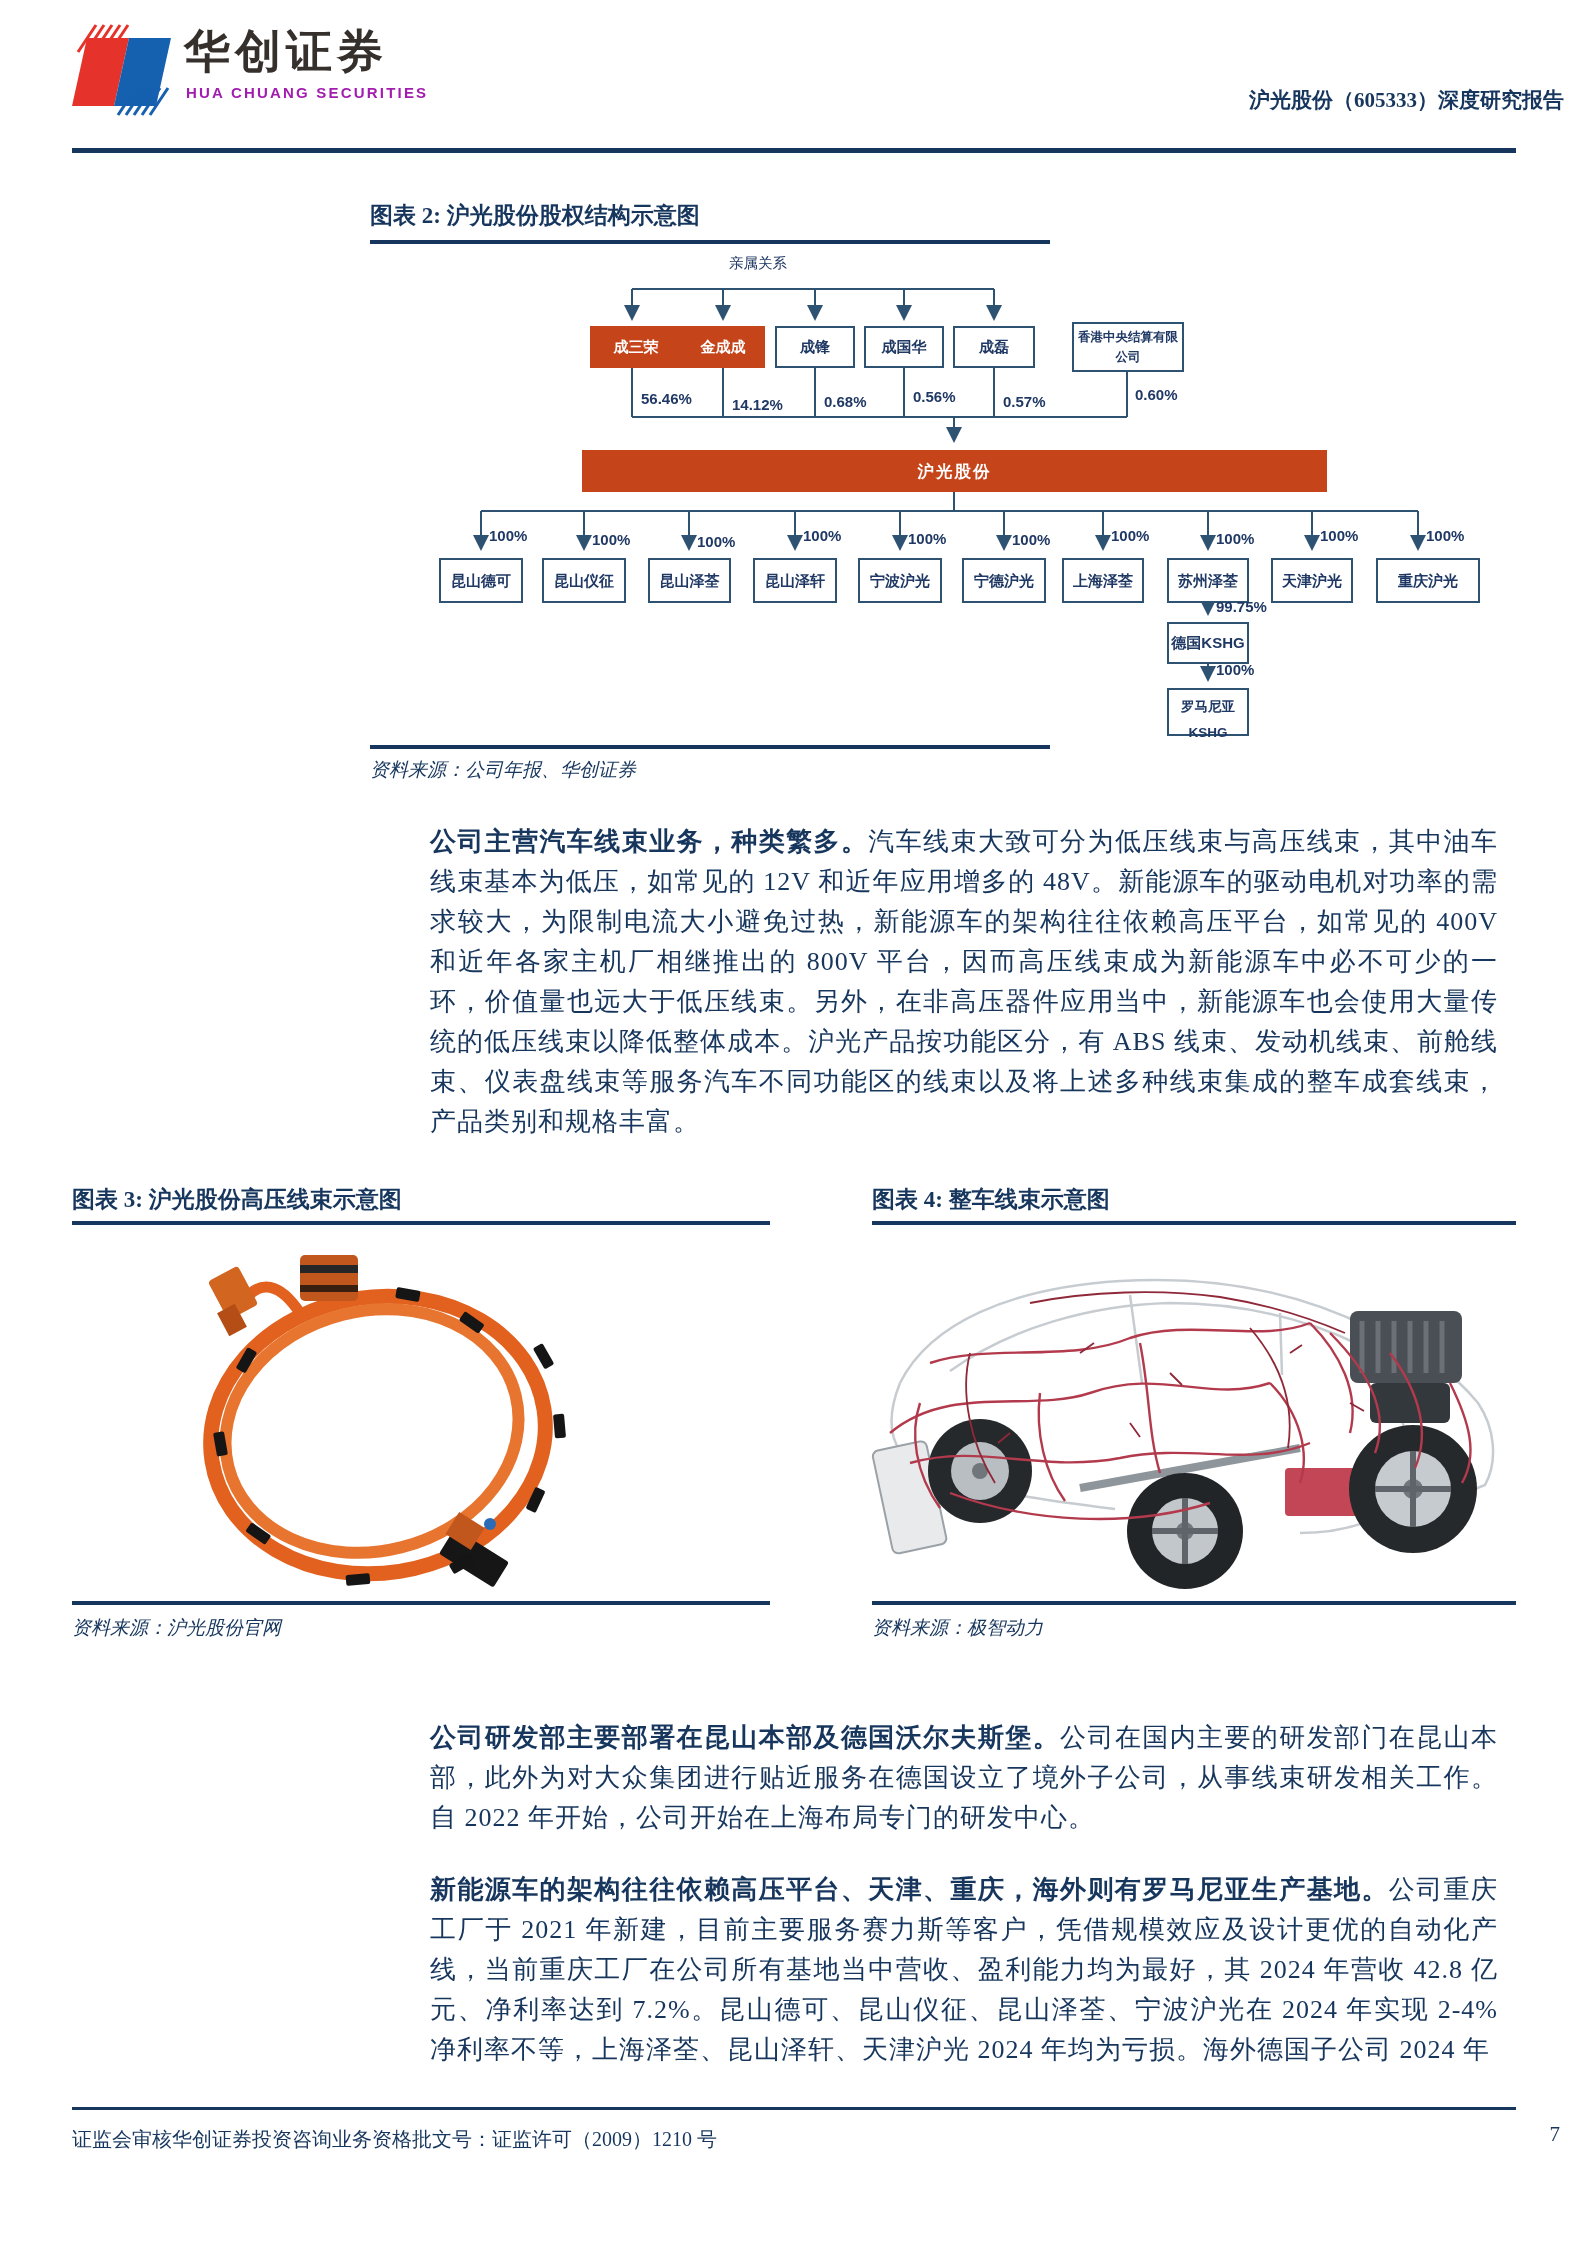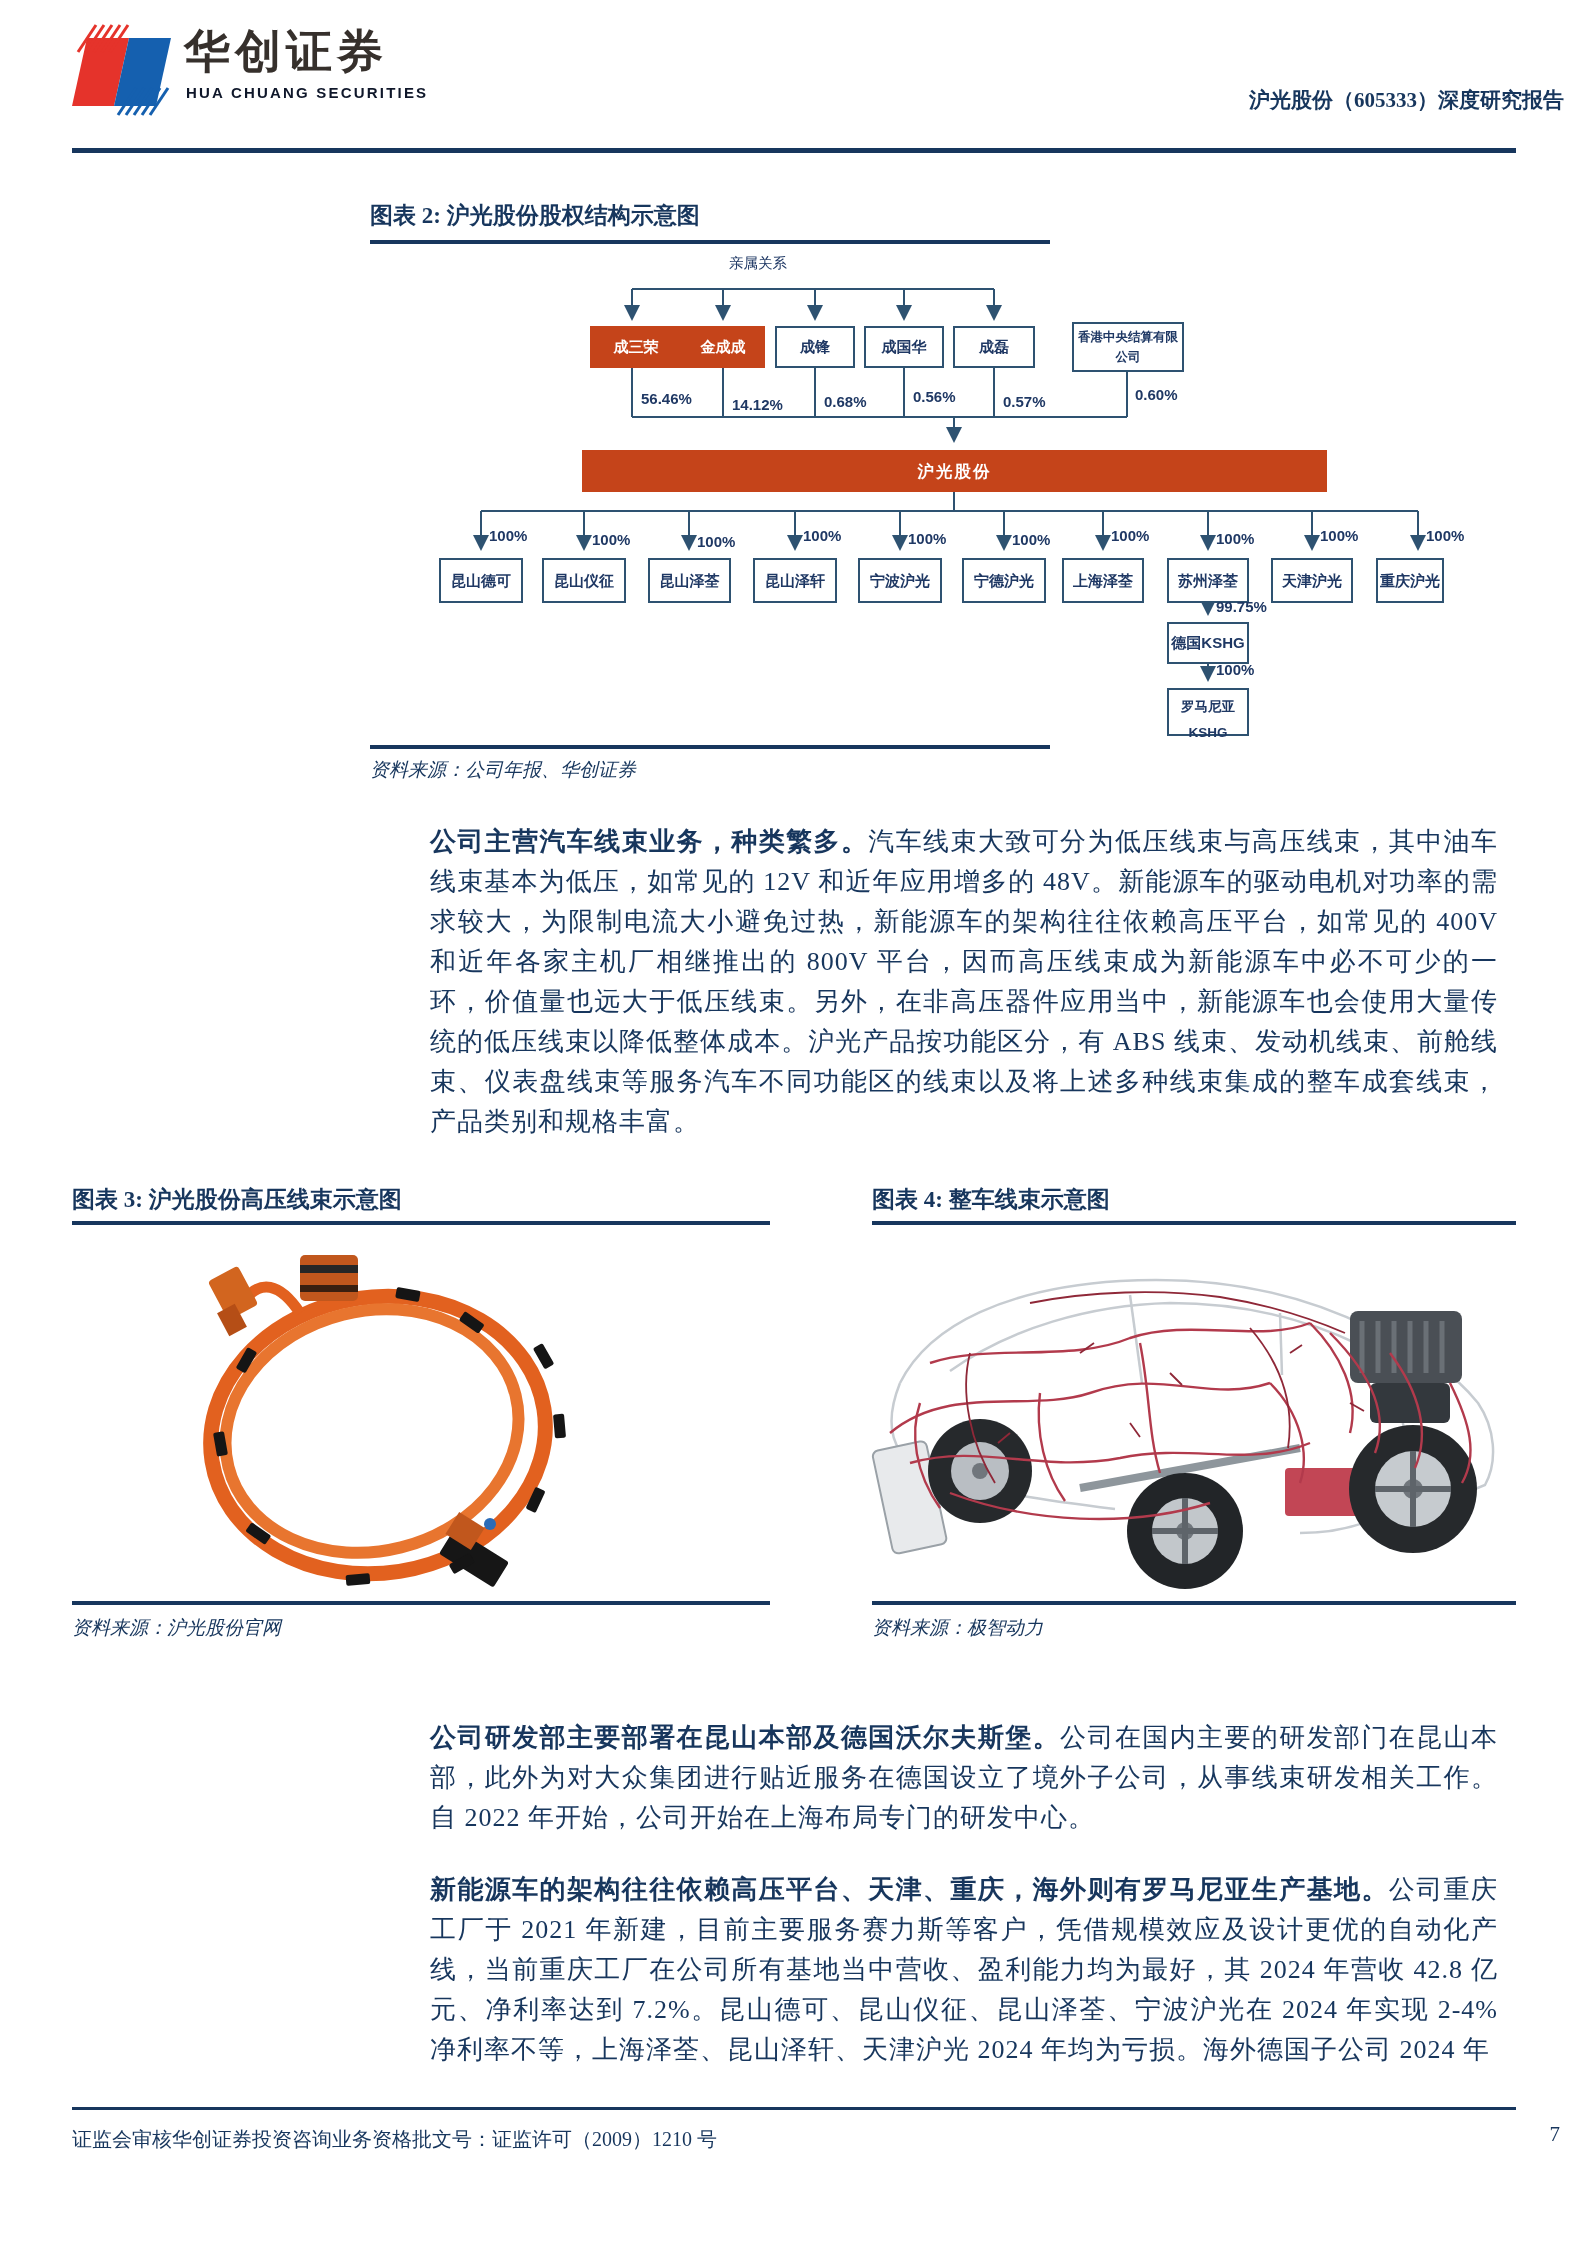--- a/index.html
+++ b/index.html
@@ -4,21 +4,21 @@
 <style>
   html,body{margin:0;padding:0;background:#ffffff;}
   .page{position:relative;width:1588px;height:2245px;background:#fff;overflow:hidden;
         font-family:"Liberation Serif",serif;color:#17365D;padding-left:48px;}
   .abs{position:absolute;}
   .rule{position:absolute;background:#17365D;}
   .hdr-right{position:absolute;right:72px;top:86px;font-size:21px;font-weight:bold;
              color:#17365D;white-space:nowrap;}
   .logo-cn{position:absolute;left:184px;top:28px;font-size:46px;font-weight:bold;color:#36302C;
            letter-spacing:5px;font-family:"Liberation Sans",sans-serif;line-height:1;}
-  .logo-en{position:absolute;left:186px;top:84px;font-size:15px;font-weight:bold;color:#0f172a;
+  .logo-en{position:absolute;left:186px;top:84px;font-size:15px;font-weight:bold;color:#a21caf;
            letter-spacing:2.2px;font-family:"Liberation Sans",sans-serif;}
   .fig-title{position:absolute;font-size:23px;font-weight:bold;color:#17365D;white-space:nowrap;}
   .src{position:absolute;font-size:19px;font-style:italic;color:#17365D;white-space:nowrap;}
   .para{position:absolute;left:430px;width:1068px;font-size:26px;line-height:40px;
         letter-spacing:1px;color:#17365D;text-align:justify;}
   .para b{font-weight:bold;}
   .obox{position:absolute;box-sizing:border-box;height:42px;line-height:38px;border:2px solid #2E5271;
         background:#fff;color:#1F3864;text-align:center;font-family:"Liberation Sans",sans-serif;
         font-size:15px;font-weight:bold;}
   .obox.hl{background:#C5441A;border-color:#C5441A;color:#fff;}
@@ -124,21 +124,21 @@
 
   <div class="obox sub" style="left:439px;top:558px;width:84px;">昆山德可</div>
   <div class="obox sub" style="left:542px;top:558px;width:84px;">昆山仪征</div>
   <div class="obox sub" style="left:648px;top:558px;width:83px;">昆山泽荃</div>
   <div class="obox sub" style="left:753px;top:558px;width:84px;">昆山泽轩</div>
   <div class="obox sub" style="left:858px;top:558px;width:84px;">宁波沪光</div>
   <div class="obox sub" style="left:962px;top:558px;width:84px;">宁德沪光</div>
   <div class="obox sub" style="left:1062px;top:558px;width:82px;">上海泽荃</div>
   <div class="obox sub" style="left:1167px;top:558px;width:82px;">苏州泽荃</div>
   <div class="obox sub" style="left:1271px;top:558px;width:82px;">天津沪光</div>
-  <div class="obox sub" style="left:1376px;top:558px;width:68px;">重庆沪光</div>
+  <div class="obox sub" style="left:1376px;top:558px;width:104px;">重庆沪光</div>
 
   <div class="pct" style="left:489px;top:527px;">100%</div>
   <div class="pct" style="left:592px;top:531px;">100%</div>
   <div class="pct" style="left:697px;top:533px;">100%</div>
   <div class="pct" style="left:803px;top:527px;">100%</div>
   <div class="pct" style="left:908px;top:530px;">100%</div>
   <div class="pct" style="left:1012px;top:531px;">100%</div>
   <div class="pct" style="left:1111px;top:527px;">100%</div>
   <div class="pct" style="left:1216px;top:530px;">100%</div>
   <div class="pct" style="left:1320px;top:527px;">100%</div>

